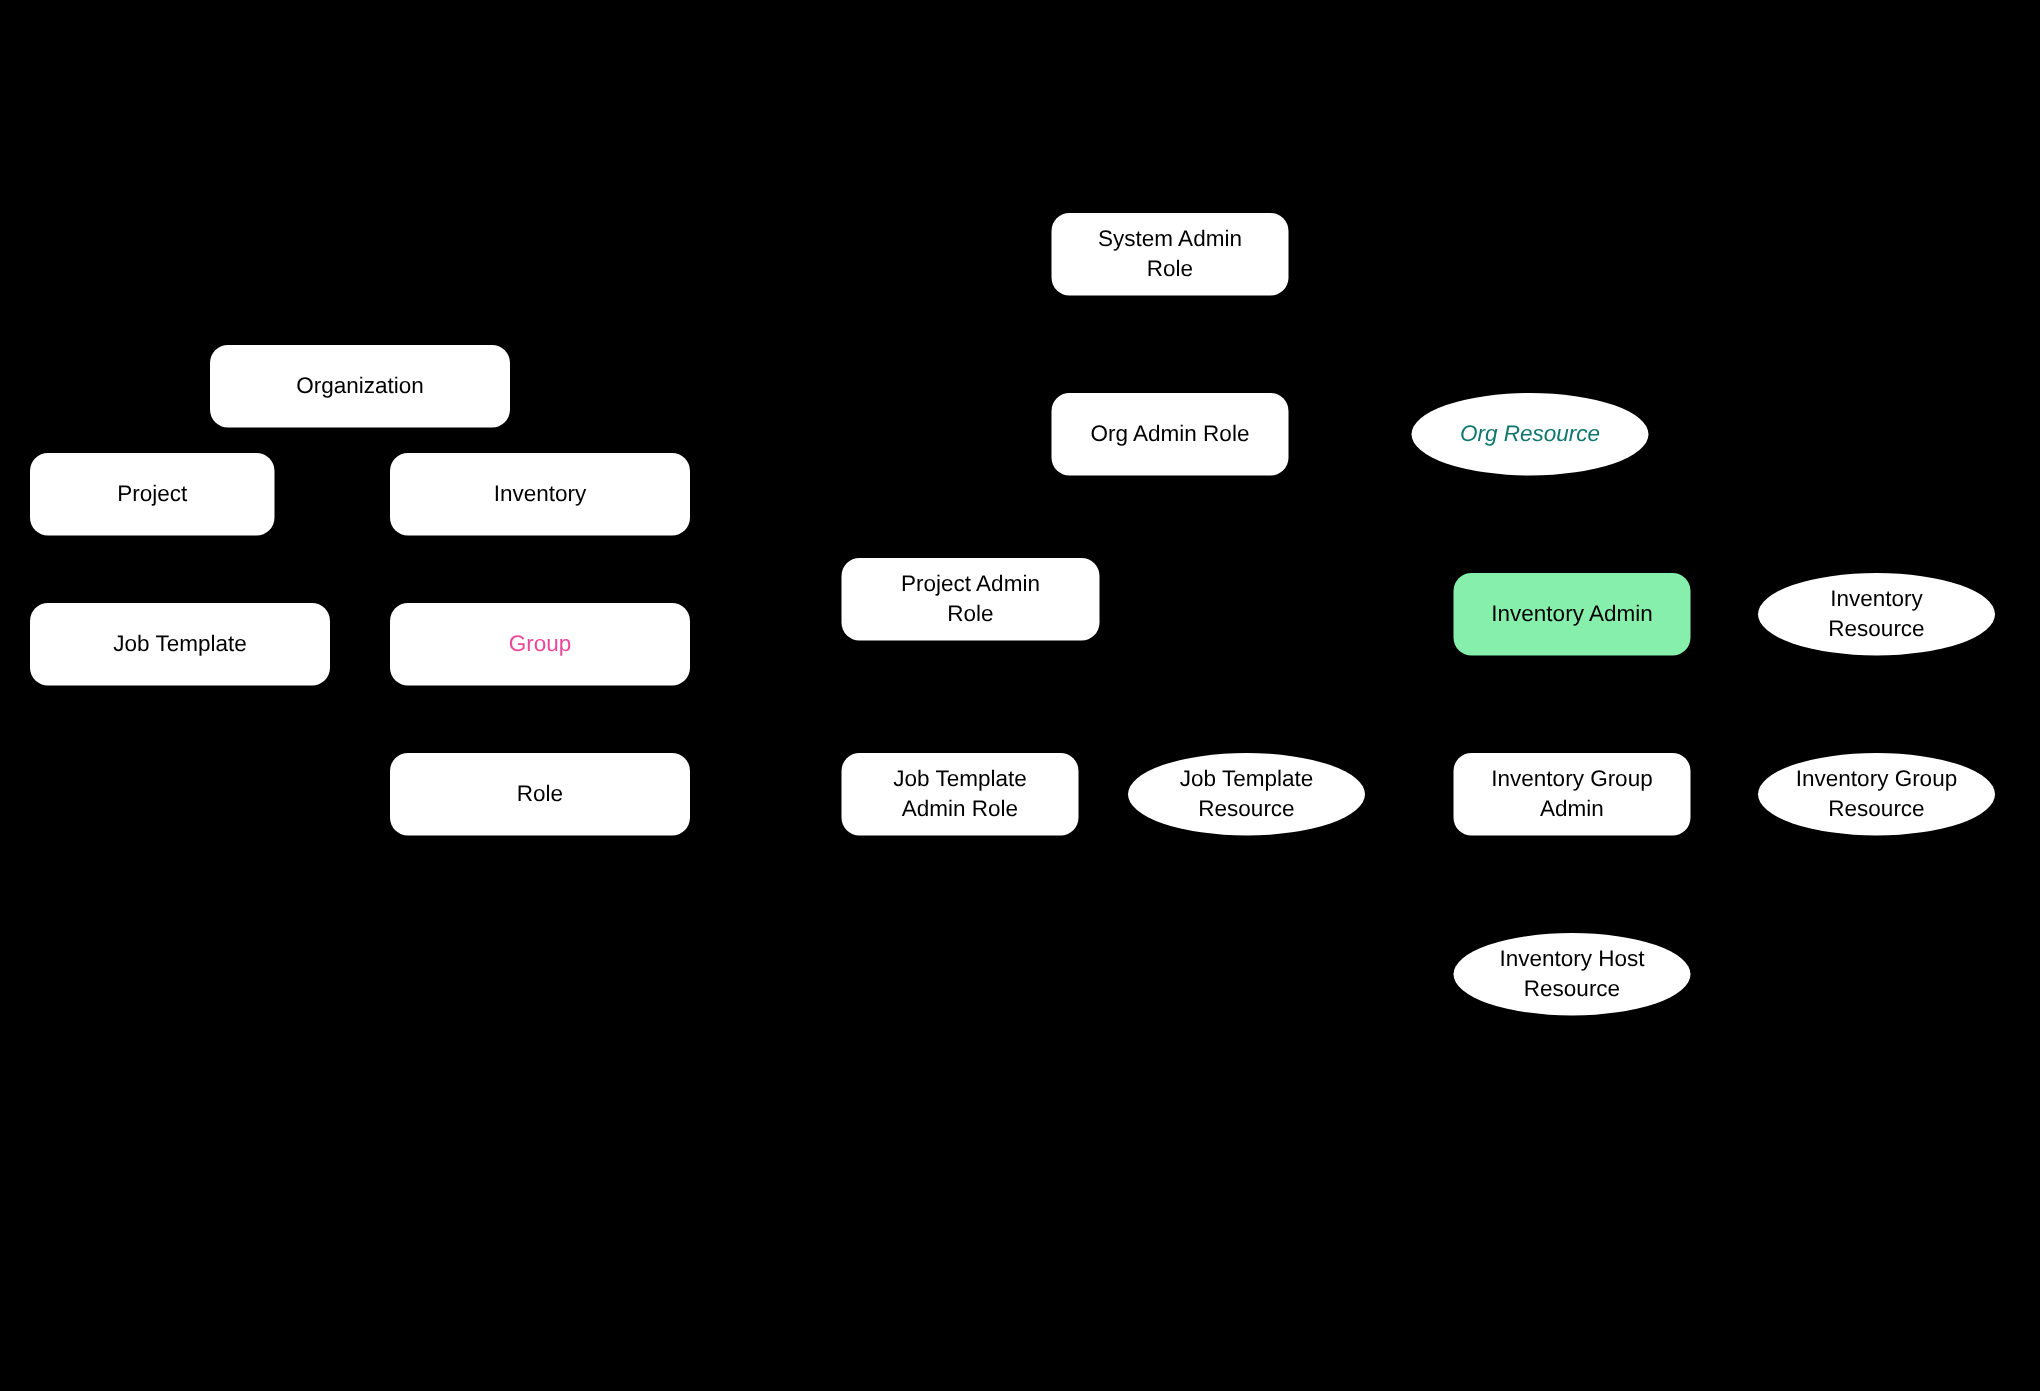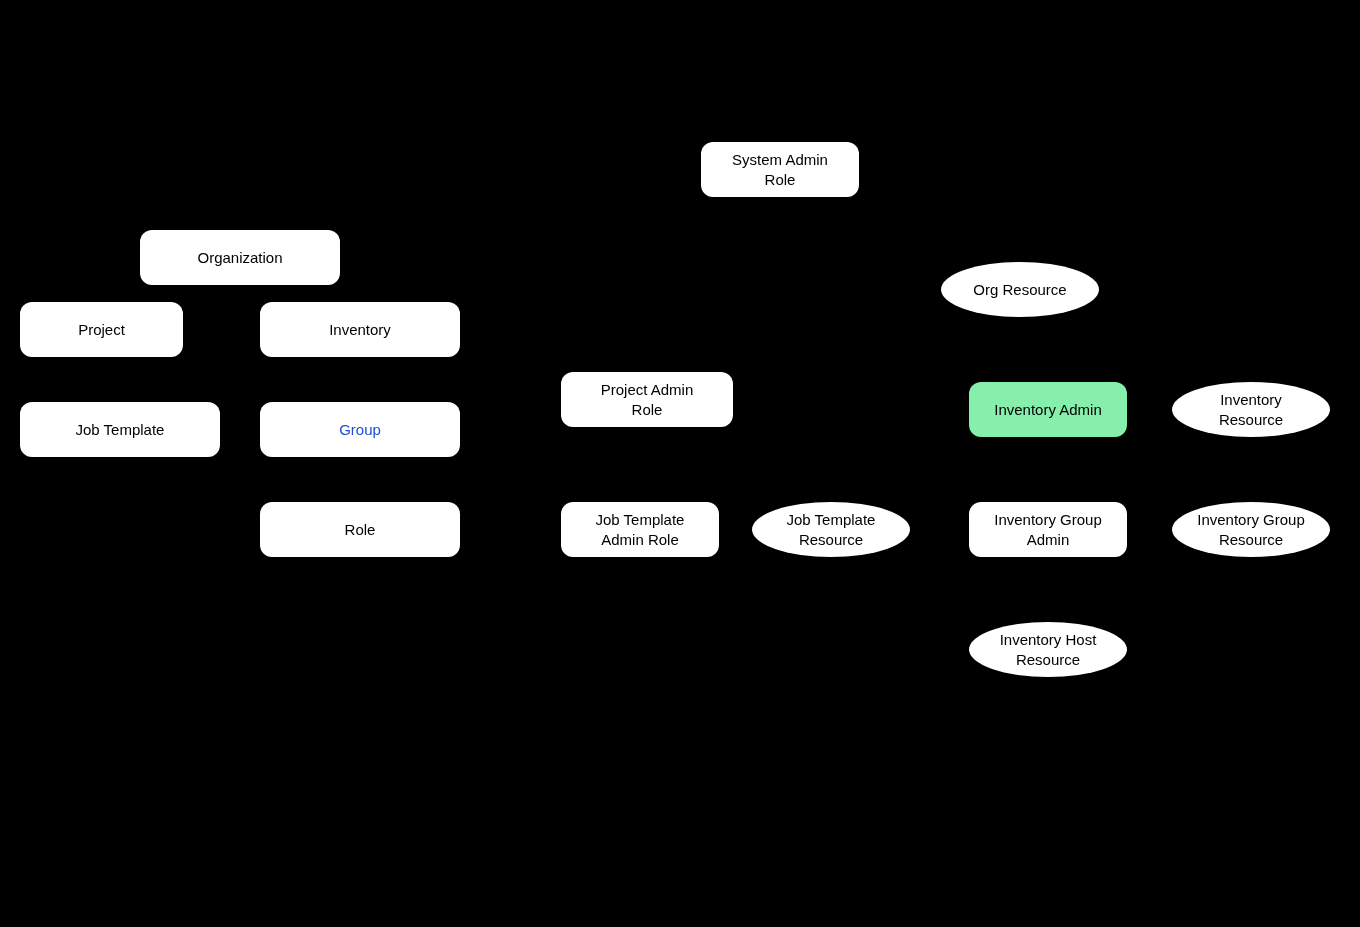--- a/index.html
+++ b/index.html
@@ -37,25 +37,26 @@
   }
 </style>
 </head>
 <body>
 
 <div id="canvas" style="background: rgb(0, 0, 0);">
     <div class="node rect" style="left: 140px; top: 202px; width: 200px; height: 55px; background: rgb(255, 255, 255); color: rgb(0, 0, 0); margin-top: 28px;">Organization</div>
     <div class="node rect" style="left: 20px; top: 302px; width: 163px; height: 55px; background: #ffffff; color: rgb(0, 0, 0);">Project</div>
     <div class="node rect" style="left: 260px; top: 302px; width: 200px; height: 55px; background: rgb(255, 255, 255); color: rgb(0, 0, 0);">Inventory</div>
     <div class="node rect" style="left: 20px; top: 402px; width: 200px; height: 55px; background: rgb(255, 255, 255); color: rgb(0, 0, 0);">Job Template</div>
-    <div class="node rect" style="left: 260px; top: 402px; width: 200px; height: 55px; background: rgb(255, 255, 255); color: #1d4ed8;">Group</div>
+    <div class="node rect" style="left: 260px; top: 402px; width: 200px; height: 55px; background: rgb(255, 255, 255); color: #ec4899;">Group</div>
     <div class="node rect" style="left: 260px; top: 502px; width: 200px; height: 55px; background: rgb(255, 255, 255); color: rgb(0, 0, 0);">Role</div>
     <div class="node rect" style="left: 701px; top: 142px; width: 158px; height: 55px; background: rgb(255, 255, 255); color: rgb(0, 0, 0);">System Admin
 Role</div>
-    <div class="node ellipse" style="left: 941px; top: 262px; width: 158px; height: 55px; background: rgb(255, 255, 255); color: #000000;">Org Resource</div>
+    <div class="node rect" style="left: 701px; top: 262px; width: 158px; height: 55px; background: rgb(255, 255, 255); color: rgb(0, 0, 0);">Org Admin Role</div>
+    <div class="node ellipse" style="left: 941px; top: 262px; width: 158px; height: 55px; background: rgb(255, 255, 255); color: #0f766e; font-style: italic;">Org Resource</div>
     <div class="node rect" style="left: 561px; top: 372px; width: 172px; height: 55px; background: rgb(255, 255, 255); color: rgb(0, 0, 0);">Project Admin
 Role</div>
     <div class="node rect" style="left: 969px; top: 382px; width: 158px; height: 55px; background: #86efac; color: rgb(0, 0, 0);">Inventory Admin</div>
     <div class="node ellipse" style="left: 1172px; top: 382px; width: 158px; height: 55px; background: rgb(255, 255, 255); color: rgb(0, 0, 0);">Inventory
 Resource</div>
     <div class="node rect" style="left: 561px; top: 502px; width: 158px; height: 55px; background: rgb(255, 255, 255); color: rgb(0, 0, 0);">Job Template
 Admin Role</div>
     <div class="node ellipse" style="left: 752px; top: 502px; width: 158px; height: 55px; background: rgb(255, 255, 255); color: rgb(0, 0, 0);">Job Template
 Resource</div>
     <div class="node rect" style="left: 969px; top: 502px; width: 158px; height: 55px; background: rgb(255, 255, 255); color: rgb(0, 0, 0);">Inventory Group

